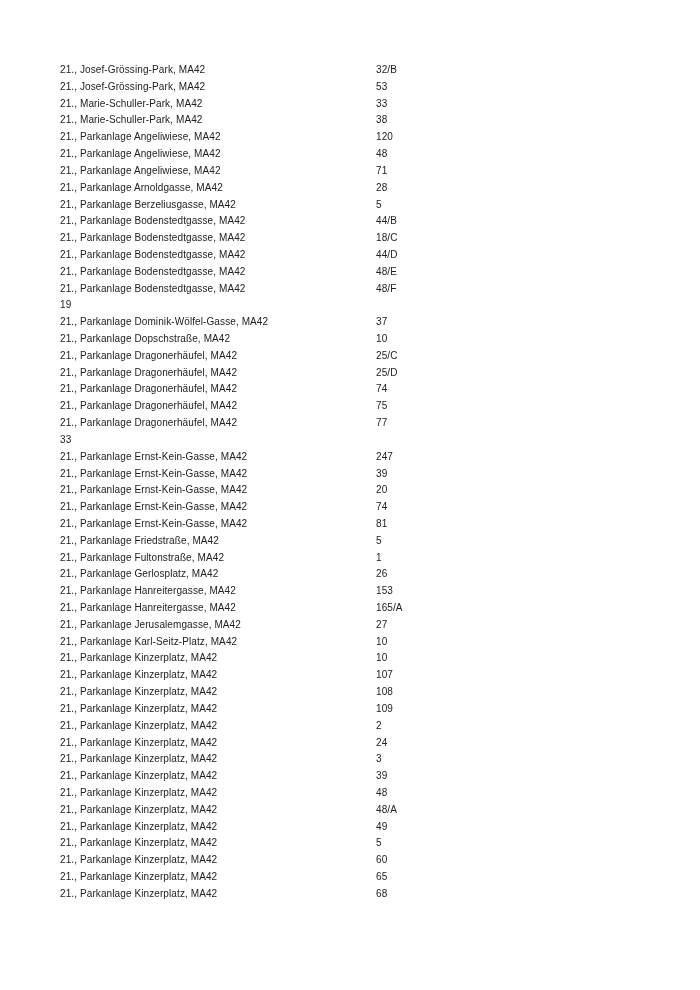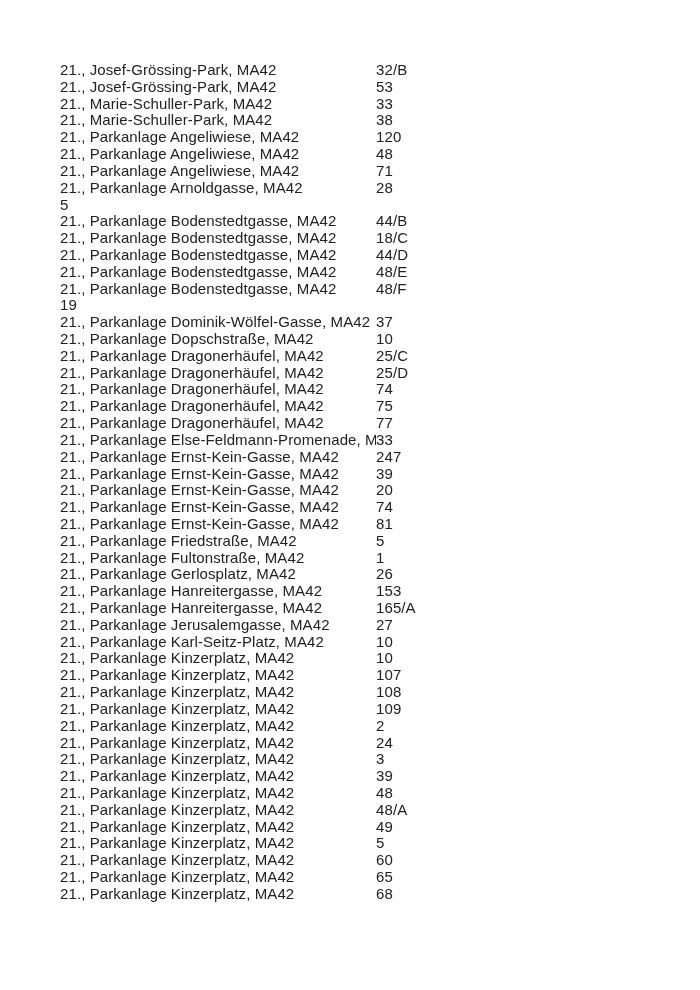--- a/index.html
+++ b/index.html
@@ -18,21 +18,21 @@
   .rows {
     position: absolute;
     left: 60px;
     top: 62px;
     right: 0;
   }
   .row {
     display: flex;
     align-items: flex-start;
     height: 16.82px;
-    font-size: 15px;
+    font-size: 10px;
     line-height: 16.82px;
     color: #212121;
     letter-spacing: 0.1px;
   }
   .loc {
     flex: 0 0 316px;
     width: 316px;
     white-space: nowrap;
     overflow: hidden;
   }
@@ -80,20 +80,21 @@
     <span class="loc">21., Parkanlage Angeliwiese, MA42</span>
     <span class="num">71</span>
   </div>
 
   <div class="row">
     <span class="loc">21., Parkanlage Arnoldgasse, MA42</span>
     <span class="num">28</span>
   </div>
 
   <div class="row">
+    <span class="loc">21., Parkanlage Berzeliusgasse, MA42</span>
     <span class="num">5</span>
   </div>
 
   <div class="row">
     <span class="loc">21., Parkanlage Bodenstedtgasse, MA42</span>
     <span class="num">44/B</span>
   </div>
 
   <div class="row">
     <span class="loc">21., Parkanlage Bodenstedtgasse, MA42</span>
@@ -149,21 +150,20 @@
     <span class="loc">21., Parkanlage Dragonerhäufel, MA42</span>
     <span class="num">75</span>
   </div>
 
   <div class="row">
     <span class="loc">21., Parkanlage Dragonerhäufel, MA42</span>
     <span class="num">77</span>
   </div>
 
   <div class="row">
-    <span class="loc">21., Parkanlage Else-Feldmann-Promenade, MA42</span>
     <span class="num">33</span>
   </div>
 
   <div class="row">
     <span class="loc">21., Parkanlage Ernst-Kein-Gasse, MA42</span>
     <span class="num">247</span>
   </div>
 
   <div class="row">
     <span class="loc">21., Parkanlage Ernst-Kein-Gasse, MA42</span>

